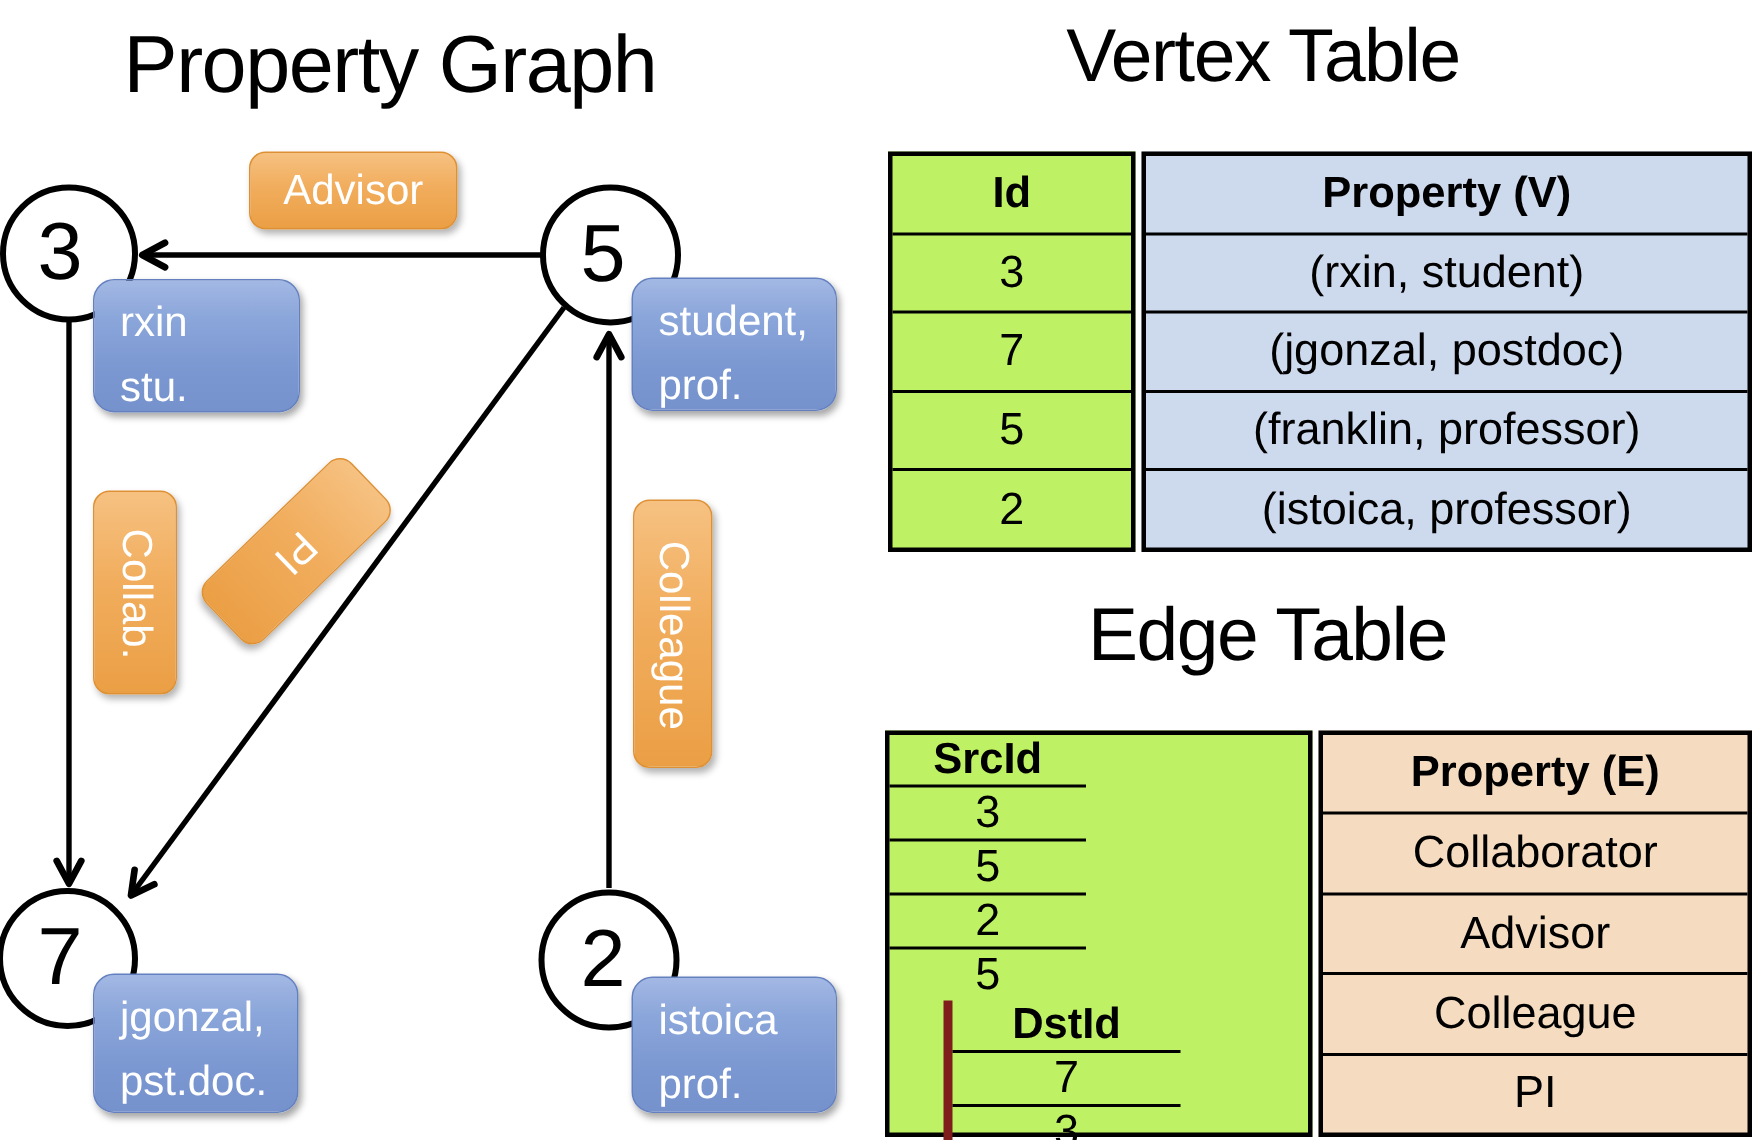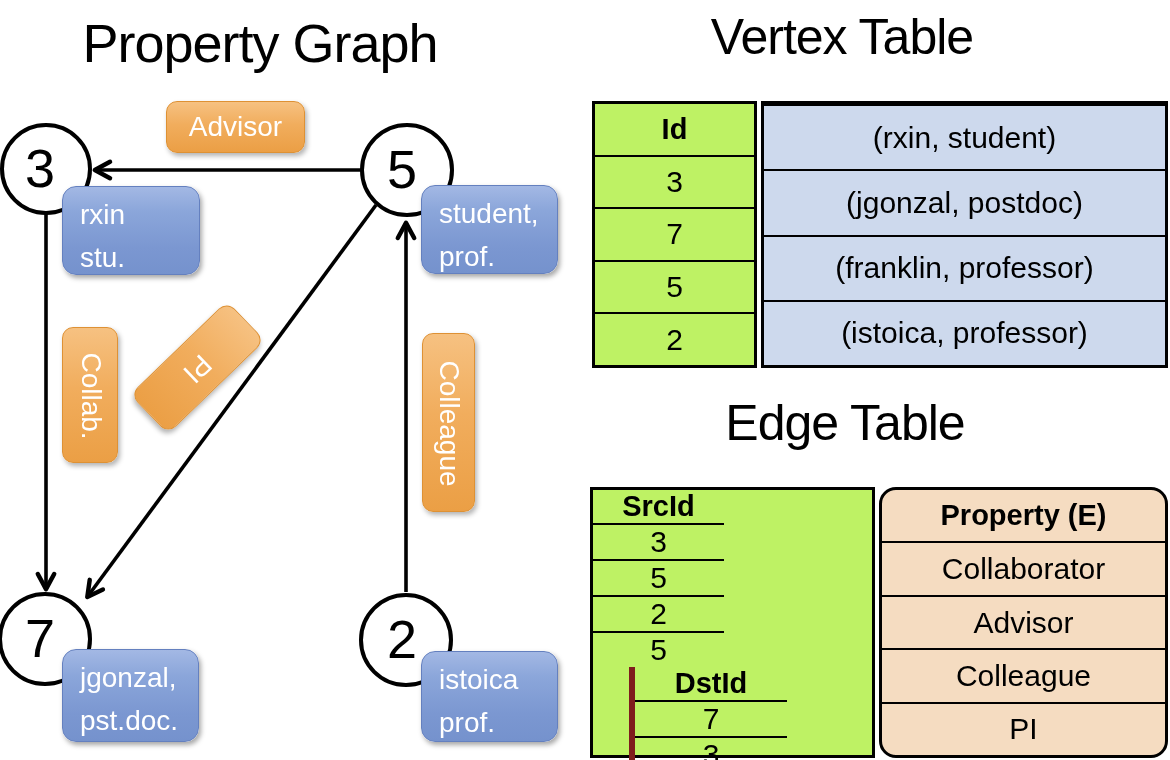--- a/index.html
+++ b/index.html
@@ -64,21 +64,21 @@
     flex:1;display:flex;align-items:center;justify-content:center;
     font-size:30px;border-top:2px solid #000;
   }
   .cell.first{border-top:none;}
   .cell.hdr{font-weight:bold;font-size:29px;}
   .v-id{width:165px;}
   .v-prop{flex:1;margin-left:4px;background:#cdd9ed;}
   .e-src{width:131px;}
   .e-dst{width:152px;}
   .e-left{width:285px;}
-  .e-prop{flex:1;margin-left:4px;background:#f5dcc1;border-radius:17px;}
+  .e-prop{flex:1;margin-left:4px;background:#f5dcc1;}
 </style>
 </head>
 <body>
 
 <div class="stage">
 
   <div class="title graph-title">Property Graph</div>
   <div class="title vertex-title">Vertex Table</div>
   <div class="title edge-title">Edge Table</div>
 
@@ -133,20 +133,21 @@
 
   <div class="tblwrap vtable">
     <div class="tcol v-id">
       <div class="cell hdr first">Id</div>
       <div class="cell">3</div>
       <div class="cell">7</div>
       <div class="cell">5</div>
       <div class="cell">2</div>
     </div>
     <div class="tcol v-prop">
+      <div class="cell hdr first">Property (V)</div>
       <div class="cell">(rxin, student)</div>
       <div class="cell">(jgonzal, postdoc)</div>
       <div class="cell">(franklin, professor)</div>
       <div class="cell">(istoica, professor)</div>
     </div>
   </div>
 
   <div class="tblwrap etable">
     <div class="tcol joined e-left">
       <div class="subcol e-src">

